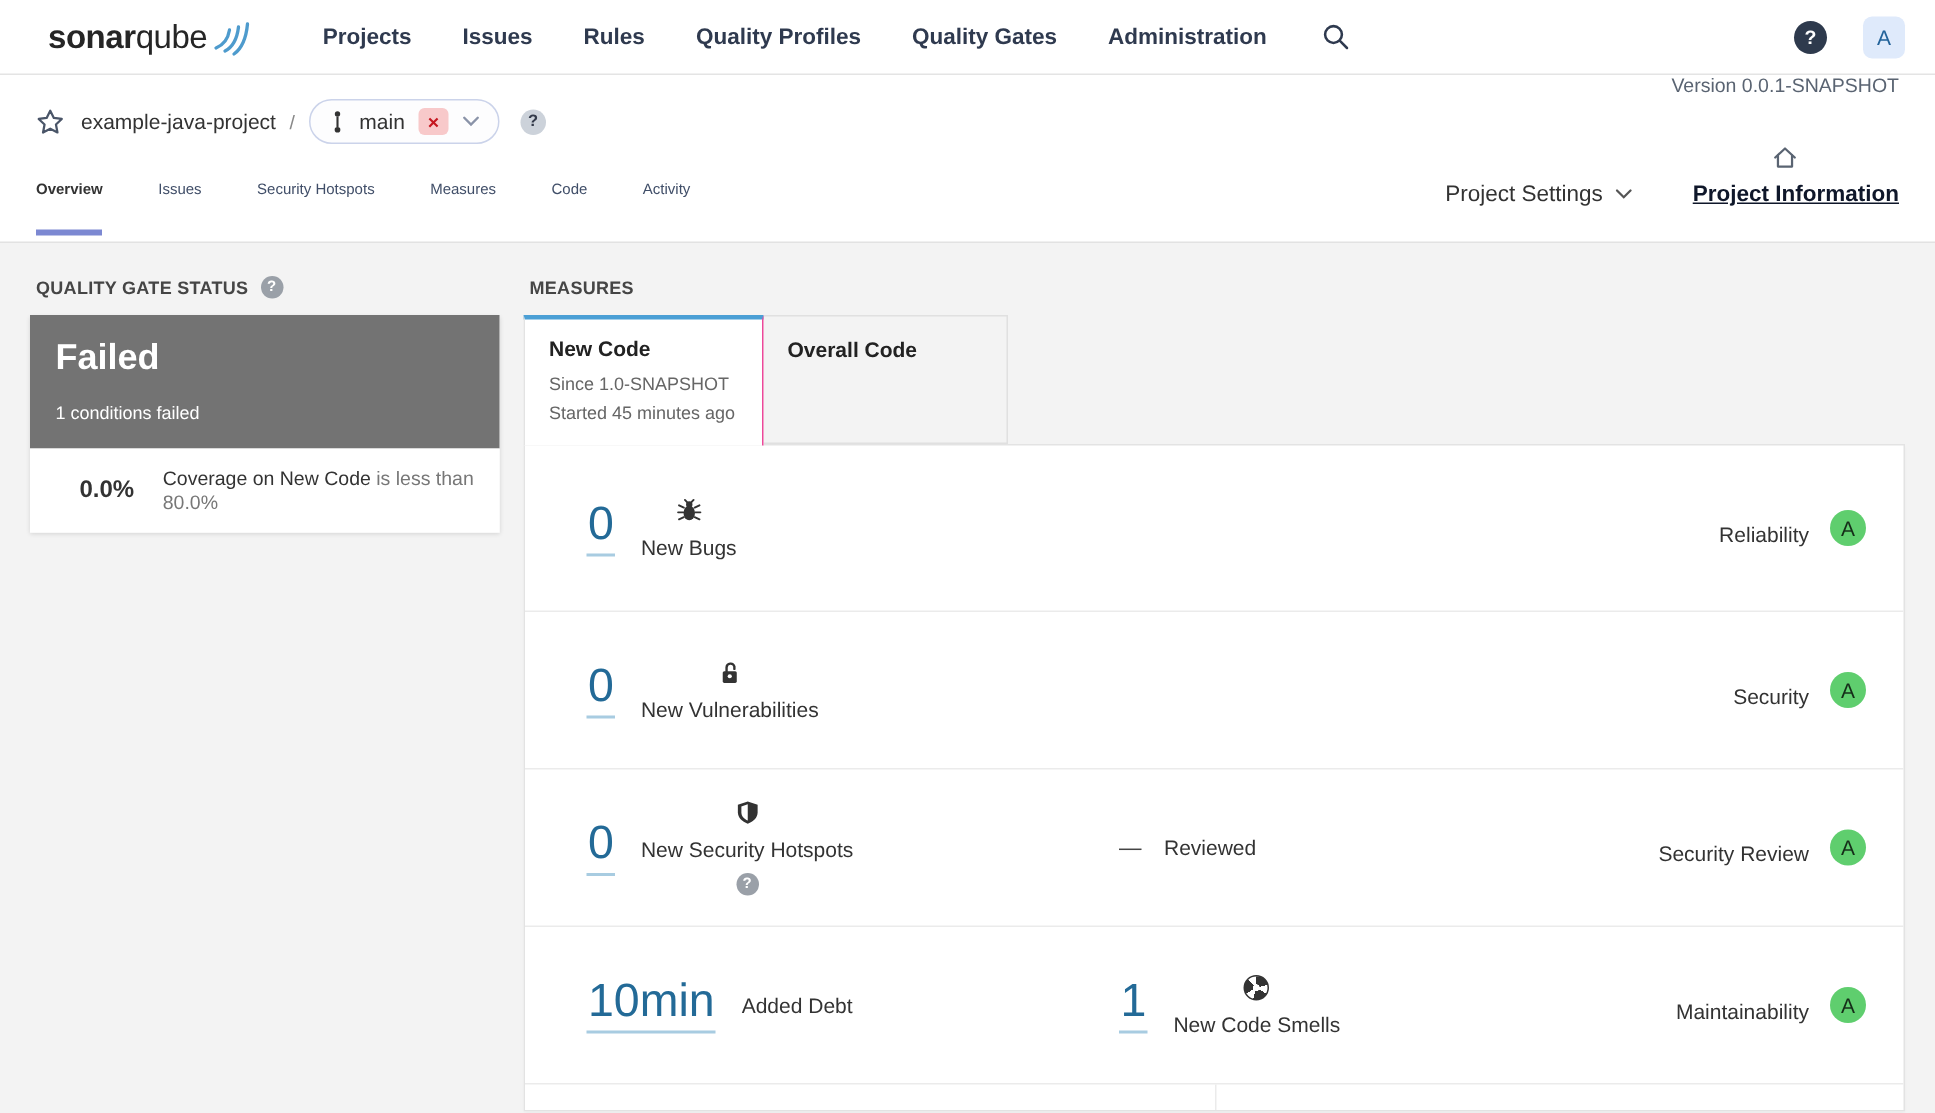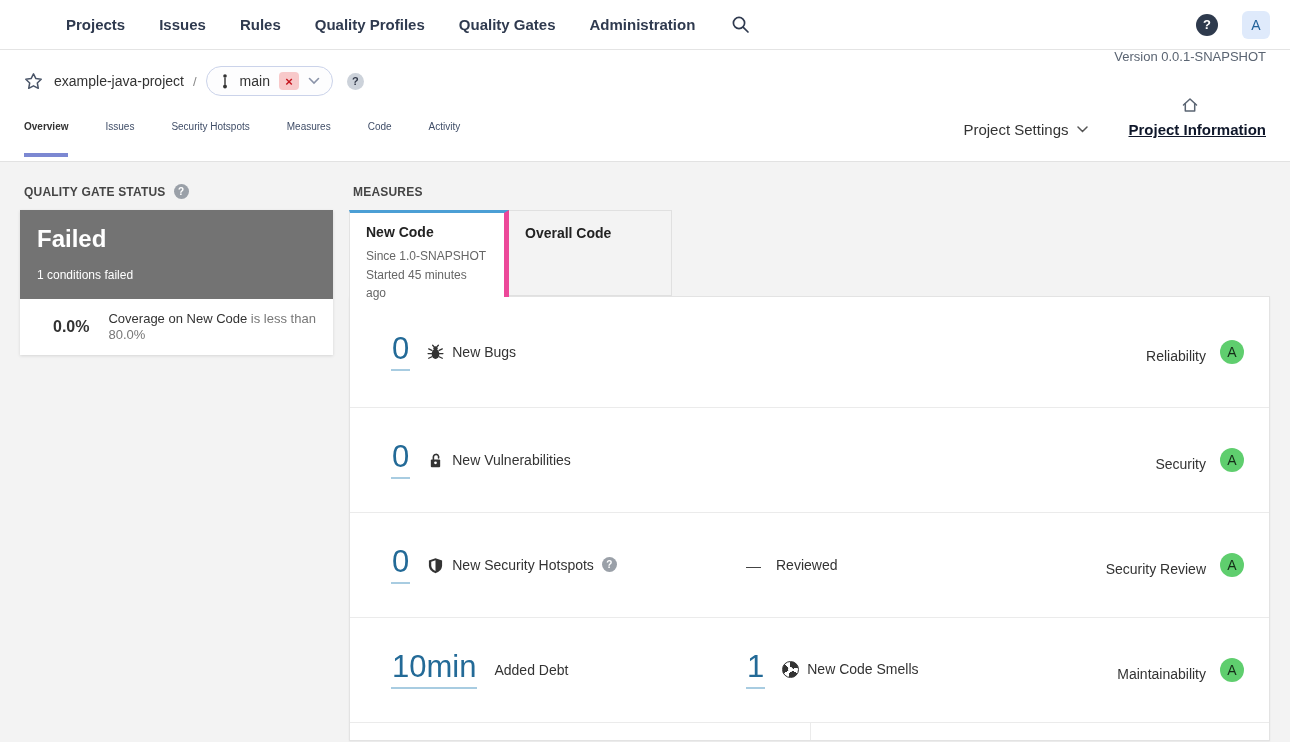--- a/index.html
+++ b/index.html
@@ -60,58 +60,68 @@
   .qg-conditions { font-size:12px; margin-top:15px; }
   .qg-condition { background:#fff; display:flex; align-items:center; height:56px; padding:8px 0; }
   .qg-value { font-size:16px; font-weight:700; margin-left:33px; margin-right:19px; }
   .qg-text { font-size:13px; width:214px; line-height:1.25; color:#333; }
   .qg-grey { color:#777; }
 
   .right-col { flex:1; min-width:0; }
   .mtabs { display:flex; }
   .mtab { cursor:pointer; }
   .mtab.active { width:160px; background:#fff; border-top:3px solid #4b9fd5;
-                 border-left:1px solid #e3e3e3; border-right:5px solid #ec4899;
+                 border-left:1px solid #e3e3e3; border-right:1px solid #ec4899;
                  padding:11px 16px; height:87px; margin-bottom:-1px; position:relative; z-index:2; }
   .mtab.inactive { width:163px; background:#f3f3f3; border:1px solid #e0e0e0; border-left:none;
                    padding:14px 16px; height:86px; }
   .mtab-title { font-size:14px; font-weight:700; color:#222; }
   .mtab-sub { font-size:12px; color:#666; margin-top:7px; line-height:1.55; }
 
   .mpanel { background:#fff; border:1px solid #e3e3e3; height:445px; overflow:hidden;
             box-shadow:0 1px 2px rgba(0,0,0,.05); }
   .mrow { position:relative; display:flex; align-items:center; height:105px;
           border-bottom:1px solid #ebebeb; padding-left:41px; }
   .mrow.first { height:111px; }
   .mrow-partial { height:17px; position:relative; }
   .vdiv { position:absolute; left:460px; top:0; bottom:0; width:1px; background:#ebebeb; }
 
   .num { font-size:31px; color:#236a97; line-height:1.05; border-bottom:2px solid #a8cce1;
          padding:0 1px 3px 1px; cursor:pointer; }
-  .mlabel-group { display:flex; margin-left:17px; gap:8px; }
+  .mlabel-group { display:flex; align-items:center; margin-left:17px; gap:8px;flex-direction:column; }
   .mlabel { font-size:14px; color:#333; }
   .mid-group { position:absolute; left:396px; display:flex; align-items:center; }
   .dash { color:#444; font-size:15px; margin-right:16px; letter-spacing:-1px; }
   .mid-label { font-size:14px; color:#333; }
   .rating-group { position:absolute; right:25px; display:flex; align-items:flex-end; gap:14px; }
   .rating-label { font-size:14px; color:#333; }
   .badge { width:24px; height:24px; border-radius:50%; background:#5fce6e; color:rgba(0,0,0,.78);
            font-size:14px; display:flex; align-items:center; justify-content:center; }
 
   .smell-icon { width:17px; height:17px; border-radius:50%; border:1.5px solid #333;
     background:
       radial-gradient(circle at 50% 50%, #fff 0 2.2px, rgba(0,0,0,0) 2.4px),
       conic-gradient(#333 0 75deg, #fff 75deg 120deg, #333 120deg 195deg,
                      #fff 195deg 240deg, #333 240deg 315deg, #fff 315deg 360deg); }
   svg { display:block; }
 </style>
 </head>
 <body>
 
 <div class="topbar">
+  <div class="logo">
+    <div class="logo-text"><b>sonar</b><span>qube</span></div>
+    <span class="logo-waves">
+      <svg width="30" height="30" viewBox="0 0 30 30" fill="none" stroke="#4e9bcd" stroke-linecap="round">
+        <path d="M5 24 C 10 22, 13 18, 14 12" stroke-width="2.2"></path>
+        <path d="M11 26 C 16 23.5, 19 18.5, 20 10" stroke-width="2.2"></path>
+        <path d="M17 28 C 22 24.5, 25 18.5, 26 8" stroke-width="2.2"></path>
+      </svg>
+    </span>
+  </div>
   <nav class="topnav">
     <span class="navitem">Projects</span>
     <span class="navitem">Issues</span>
     <span class="navitem">Rules</span>
     <span class="navitem">Quality Profiles</span>
     <span class="navitem">Quality Gates</span>
     <span class="navitem">Administration</span>
   </nav>
   <span class="search-btn clickable">
     <svg width="19" height="19" viewBox="0 0 19 19" fill="none" stroke="#2f3a4f" stroke-width="1.7" stroke-linecap="round">

